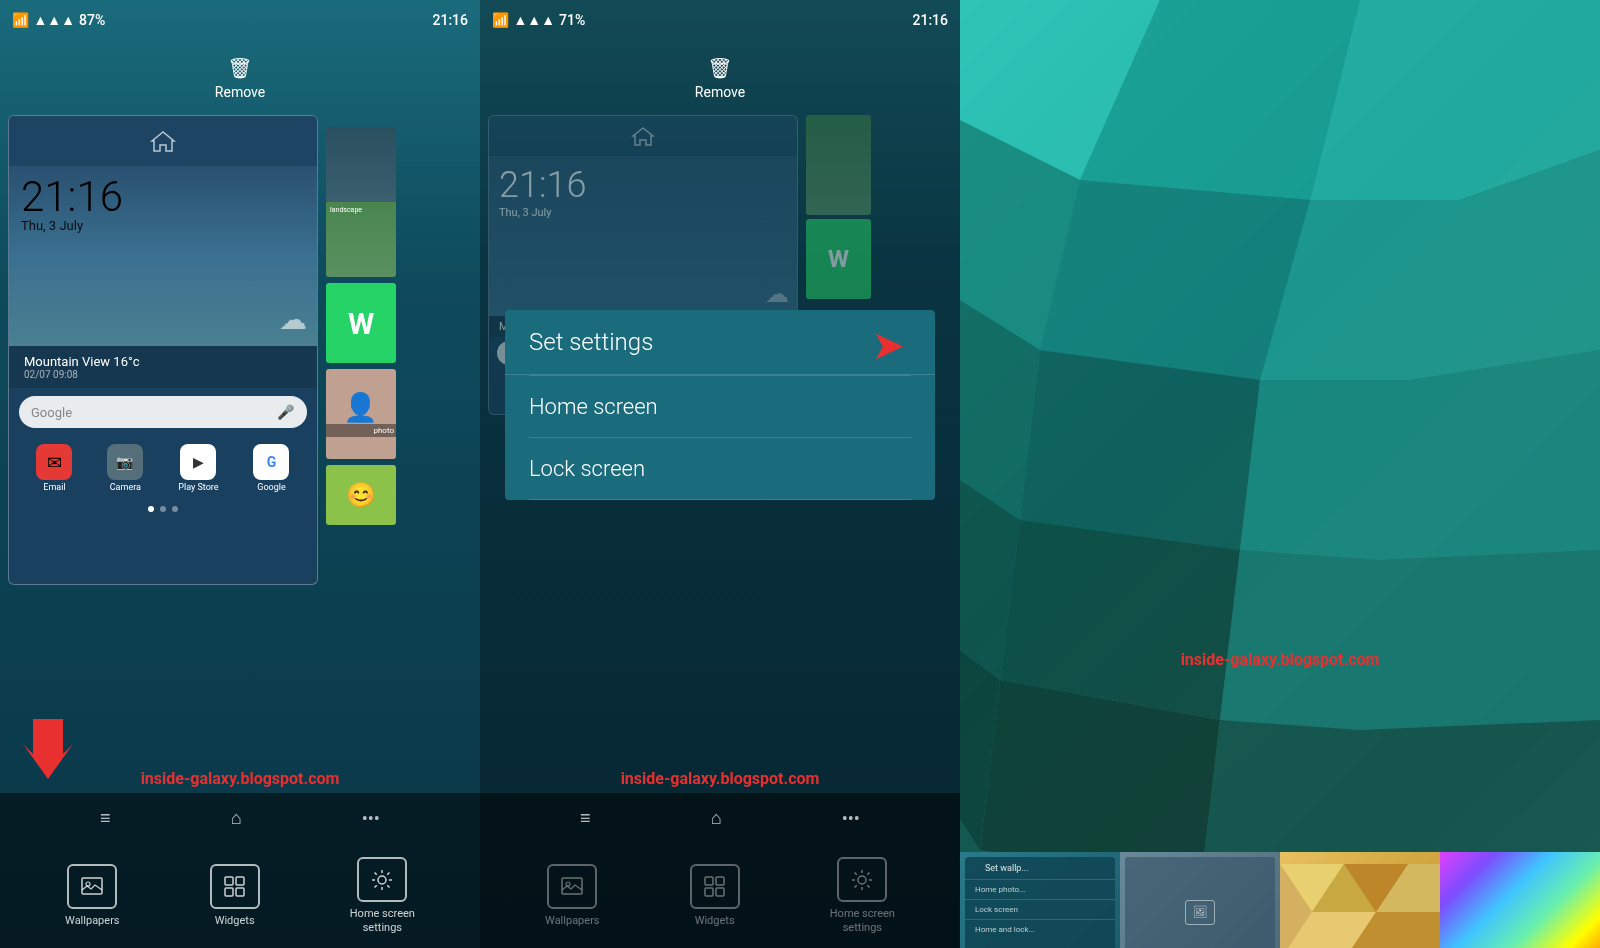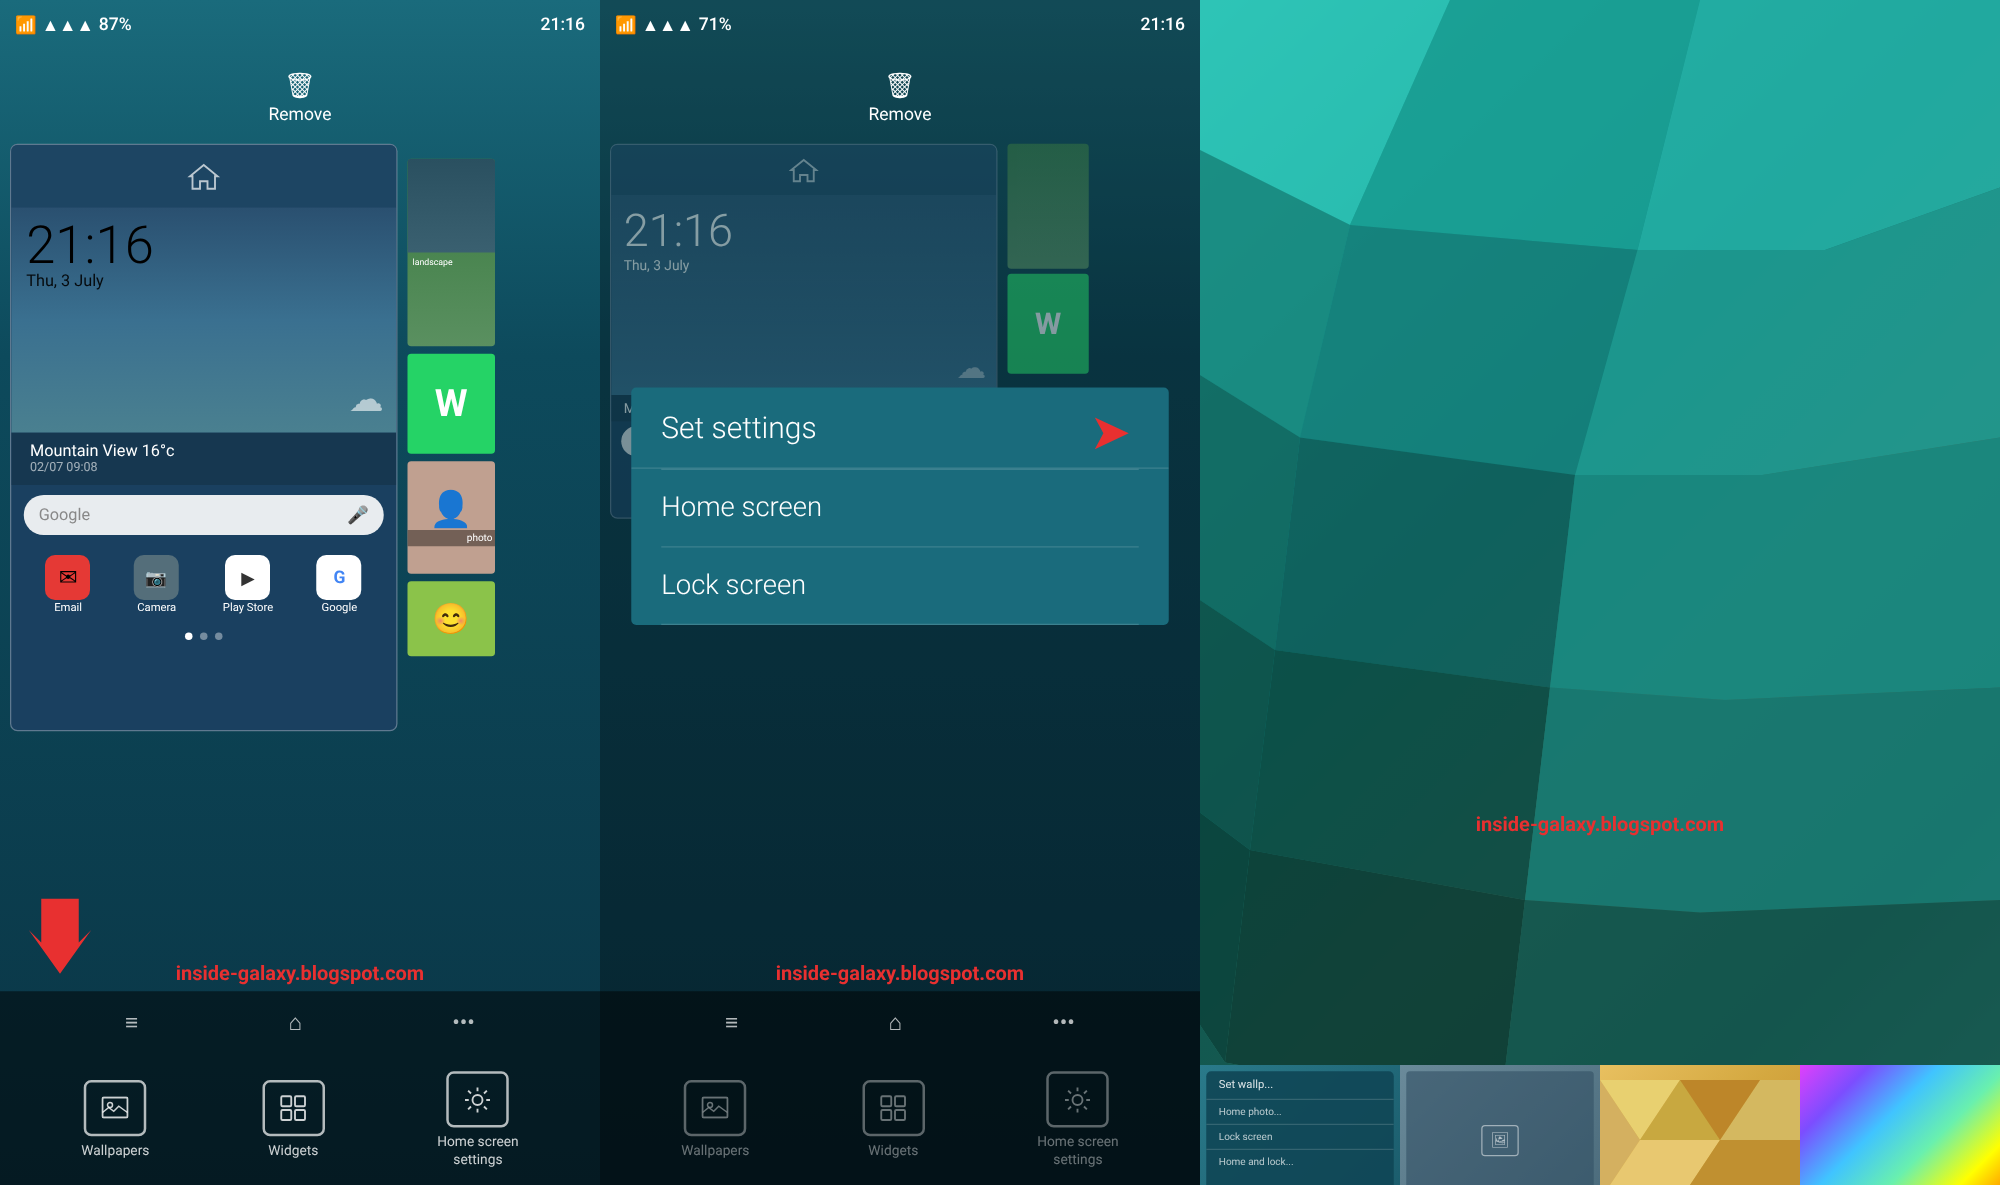--- a/index.html
+++ b/index.html
@@ -671,21 +671,21 @@
       <polygon points="260,720 400,730 640,720 640,948 0,948 0,820 20,850 240,890" fill="#0e5048" opacity="0.8"></polygon>
     </svg>
   </div>
 
   <div style="position:absolute;top:650px;left:0;right:0;text-align:center;color:#e83030;font-size:16px;font-weight:bold;z-index:10;">inside-galaxy.blogspot.com</div>
 
   <div class="wallpaper-thumbnails">
 
     <div class="wp-thumb wp-thumb-1">
       <div style="position:absolute;inset:5px;background:rgba(15,70,85,0.9);border-radius:4px;overflow:hidden;">
-        <div style="padding:6px 10px;color:rgba(255,255,255,0.85);font-size:9px;border-bottom:1px solid rgba(255,255,255,0.15);">Set wallp...</div>
+        <div style="padding:6px 20px;color:rgba(255,255,255,0.85);font-size:9px;border-bottom:1px solid rgba(255,255,255,0.15);">Set wallp...</div>
         <div style="padding:5px 10px;color:rgba(255,255,255,0.7);font-size:8px;border-bottom:1px solid rgba(255,255,255,0.15);">Home photo...</div>
         <div style="padding:5px 10px;color:rgba(255,255,255,0.7);font-size:8px;border-bottom:1px solid rgba(255,255,255,0.15);">Lock screen</div>
         <div style="padding:5px 10px;color:rgba(255,255,255,0.7);font-size:8px;">Home and lock...</div>
       </div>
     </div>
 
     <div class="wp-thumb wp-thumb-2">
       <div class="wp-thumb-2-inner">
         <div style="width:30px;height:25px;border:1.5px solid rgba(255,255,255,0.5);border-radius:3px;display:flex;align-items:center;justify-content:center;">
           <span style="color:rgba(255,255,255,0.6);font-size:12px;">🖼</span>

